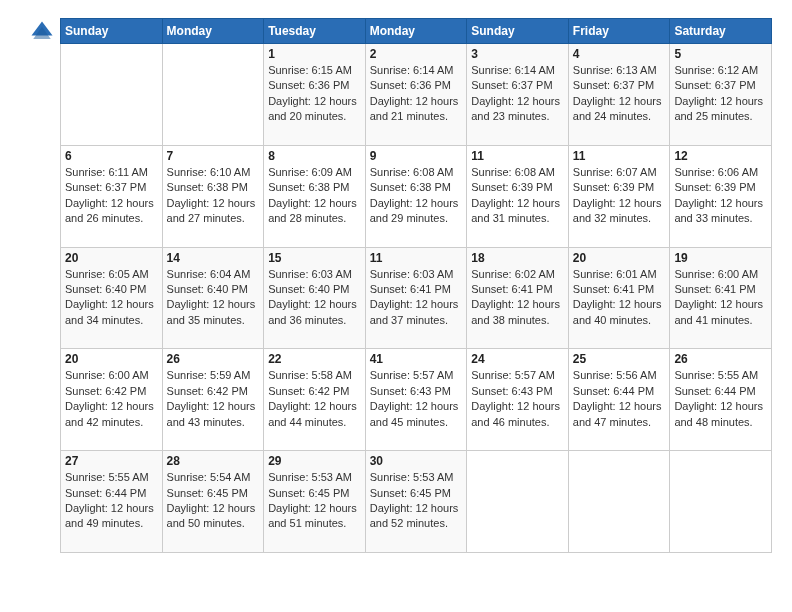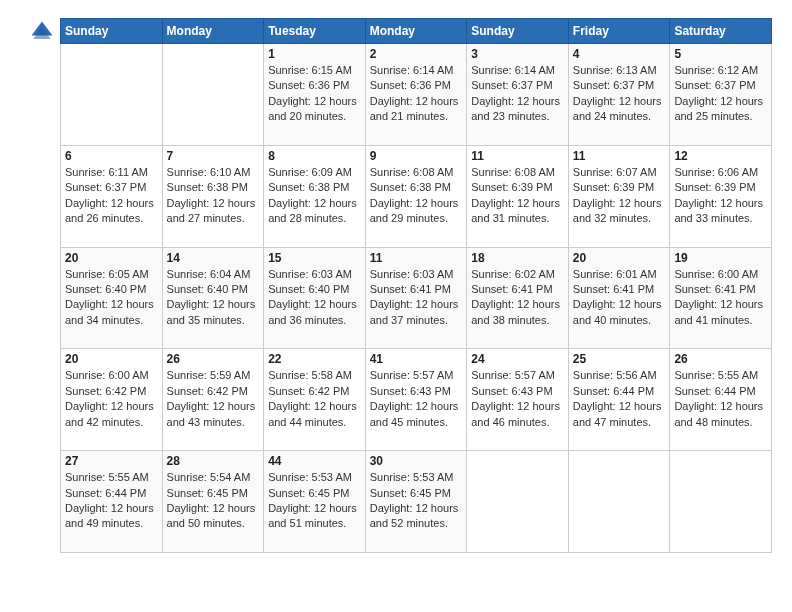--- a/index.html
+++ b/index.html
@@ -246,21 +246,21 @@
         <tr>
           <td>
           <span class="day-num">27</span>
           <span class="day-info">Sunrise: 5:55 AM<br>Sunset: 6:44 PM<br>Daylight: 12 hours and 49 minutes.</span>
         </td>
           <td>
           <span class="day-num">28</span>
           <span class="day-info">Sunrise: 5:54 AM<br>Sunset: 6:45 PM<br>Daylight: 12 hours and 50 minutes.</span>
         </td>
           <td>
-          <span class="day-num">44</span>
+          <span class="day-num">29</span>
           <span class="day-info">Sunrise: 5:53 AM<br>Sunset: 6:45 PM<br>Daylight: 12 hours and 51 minutes.</span>
         </td>
           <td>
           <span class="day-num">30</span>
           <span class="day-info">Sunrise: 5:53 AM<br>Sunset: 6:45 PM<br>Daylight: 12 hours and 52 minutes.</span>
         </td>
           <td class="empty"></td>
           <td class="empty"></td>
           <td class="empty"></td>
         </tr>

